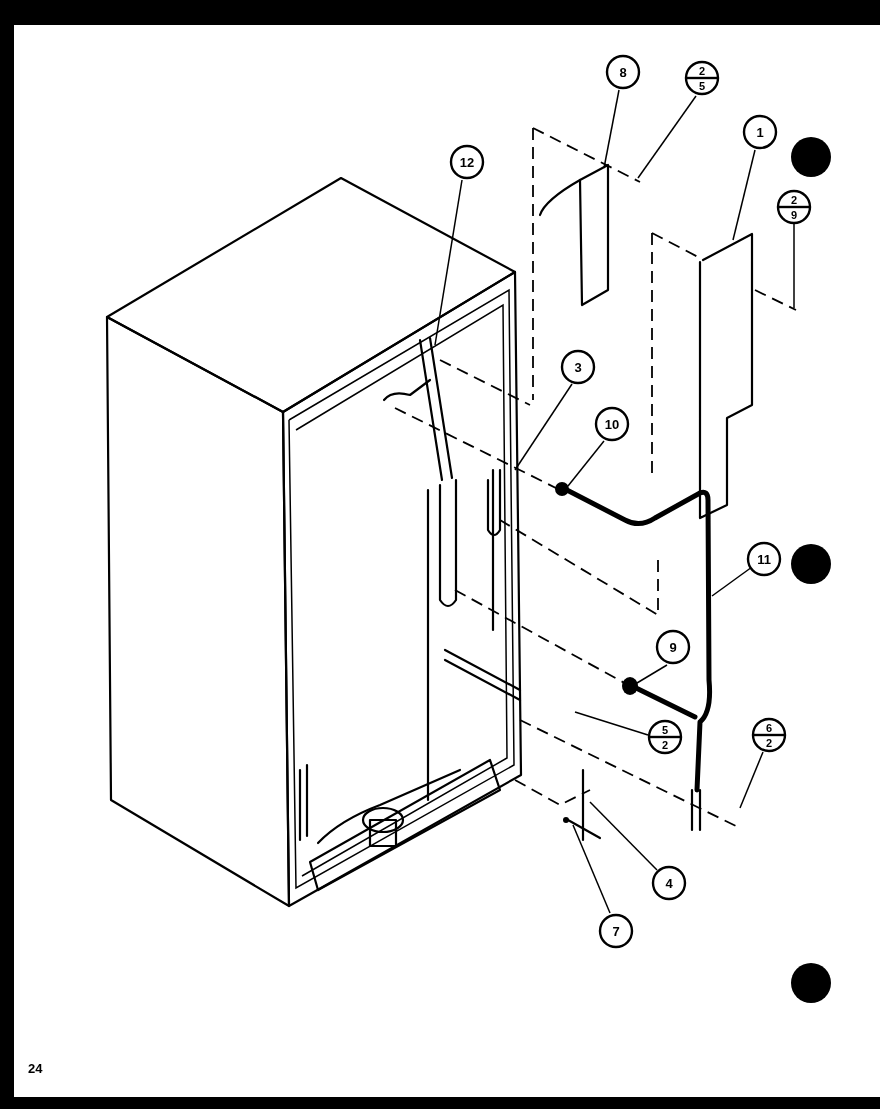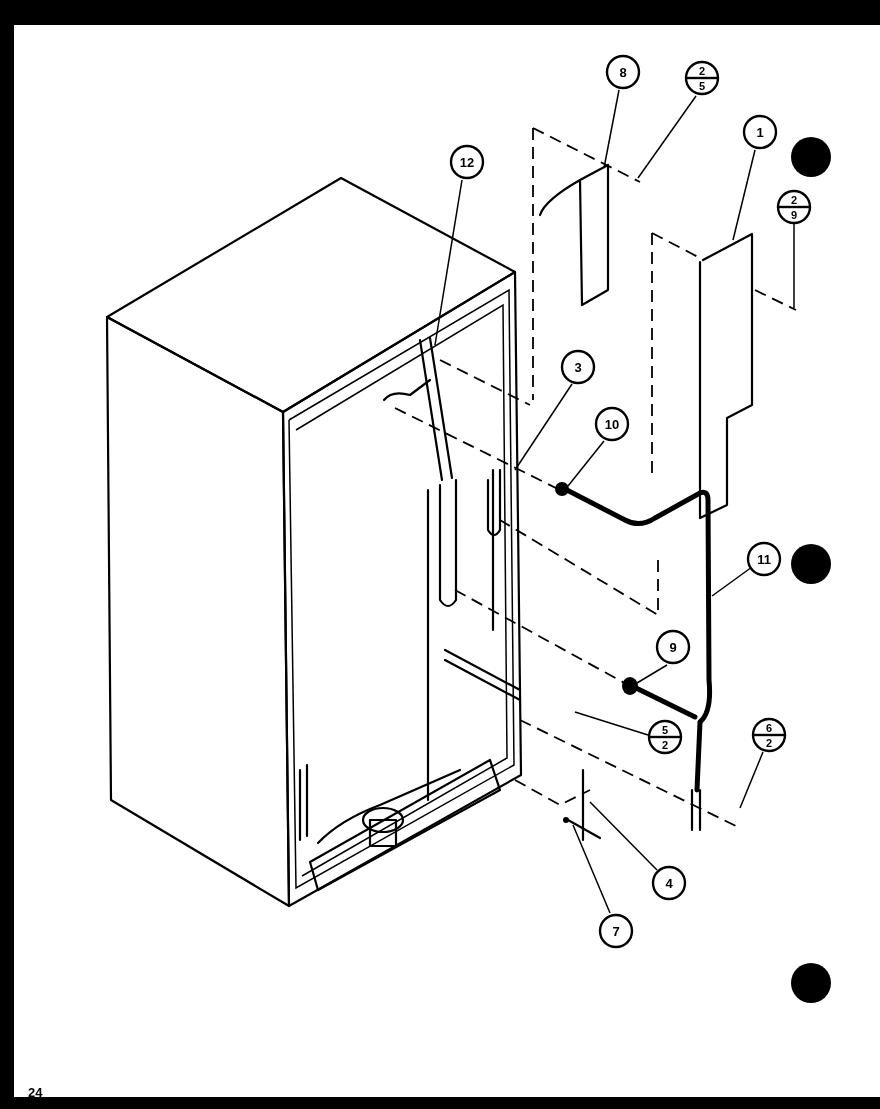--- a/index.html
+++ b/index.html
@@ -6,21 +6,21 @@
   body{width:880px;height:1109px;overflow:hidden;position:relative;font-family:"Liberation Sans",sans-serif;}
   #page{position:absolute;left:14px;top:25px;width:866px;height:1072px;background:#fff;}
   svg{position:absolute;left:0;top:0;}
   .ln{stroke:#000;fill:none;stroke-width:2.2;stroke-linecap:round;stroke-linejoin:round;}
   .thin{stroke:#000;fill:none;stroke-width:1.5;}
   .dash{stroke:#000;fill:none;stroke-width:1.8;stroke-dasharray:12 7;}
   .tube{stroke:#000;fill:none;stroke-width:5;stroke-linecap:round;stroke-linejoin:round;}
   .callout circle{fill:#fff;stroke:#000;stroke-width:2.4;}
   .callout text{font-family:"Liberation Sans",sans-serif;font-weight:bold;font-size:13px;text-anchor:middle;}
   .frac text{font-size:11px;}
-  .page-num{position:absolute;left:28px;top:1085px;font-family:"Liberation Sans",sans-serif;font-weight:bold;font-size:13px;color:#000;}
+  .page-num{position:absolute;left:28px;top:1061px;font-family:"Liberation Sans",sans-serif;font-weight:bold;font-size:13px;color:#000;}
 </style>
 </head>
 <body>
 
 <div id="page"></div>
 
 <svg width="880" height="1109" viewBox="0 0 880 1109">
 
   <g>
     <polygon class="ln" points="107,317 341,178 515,272 283,412"></polygon>

